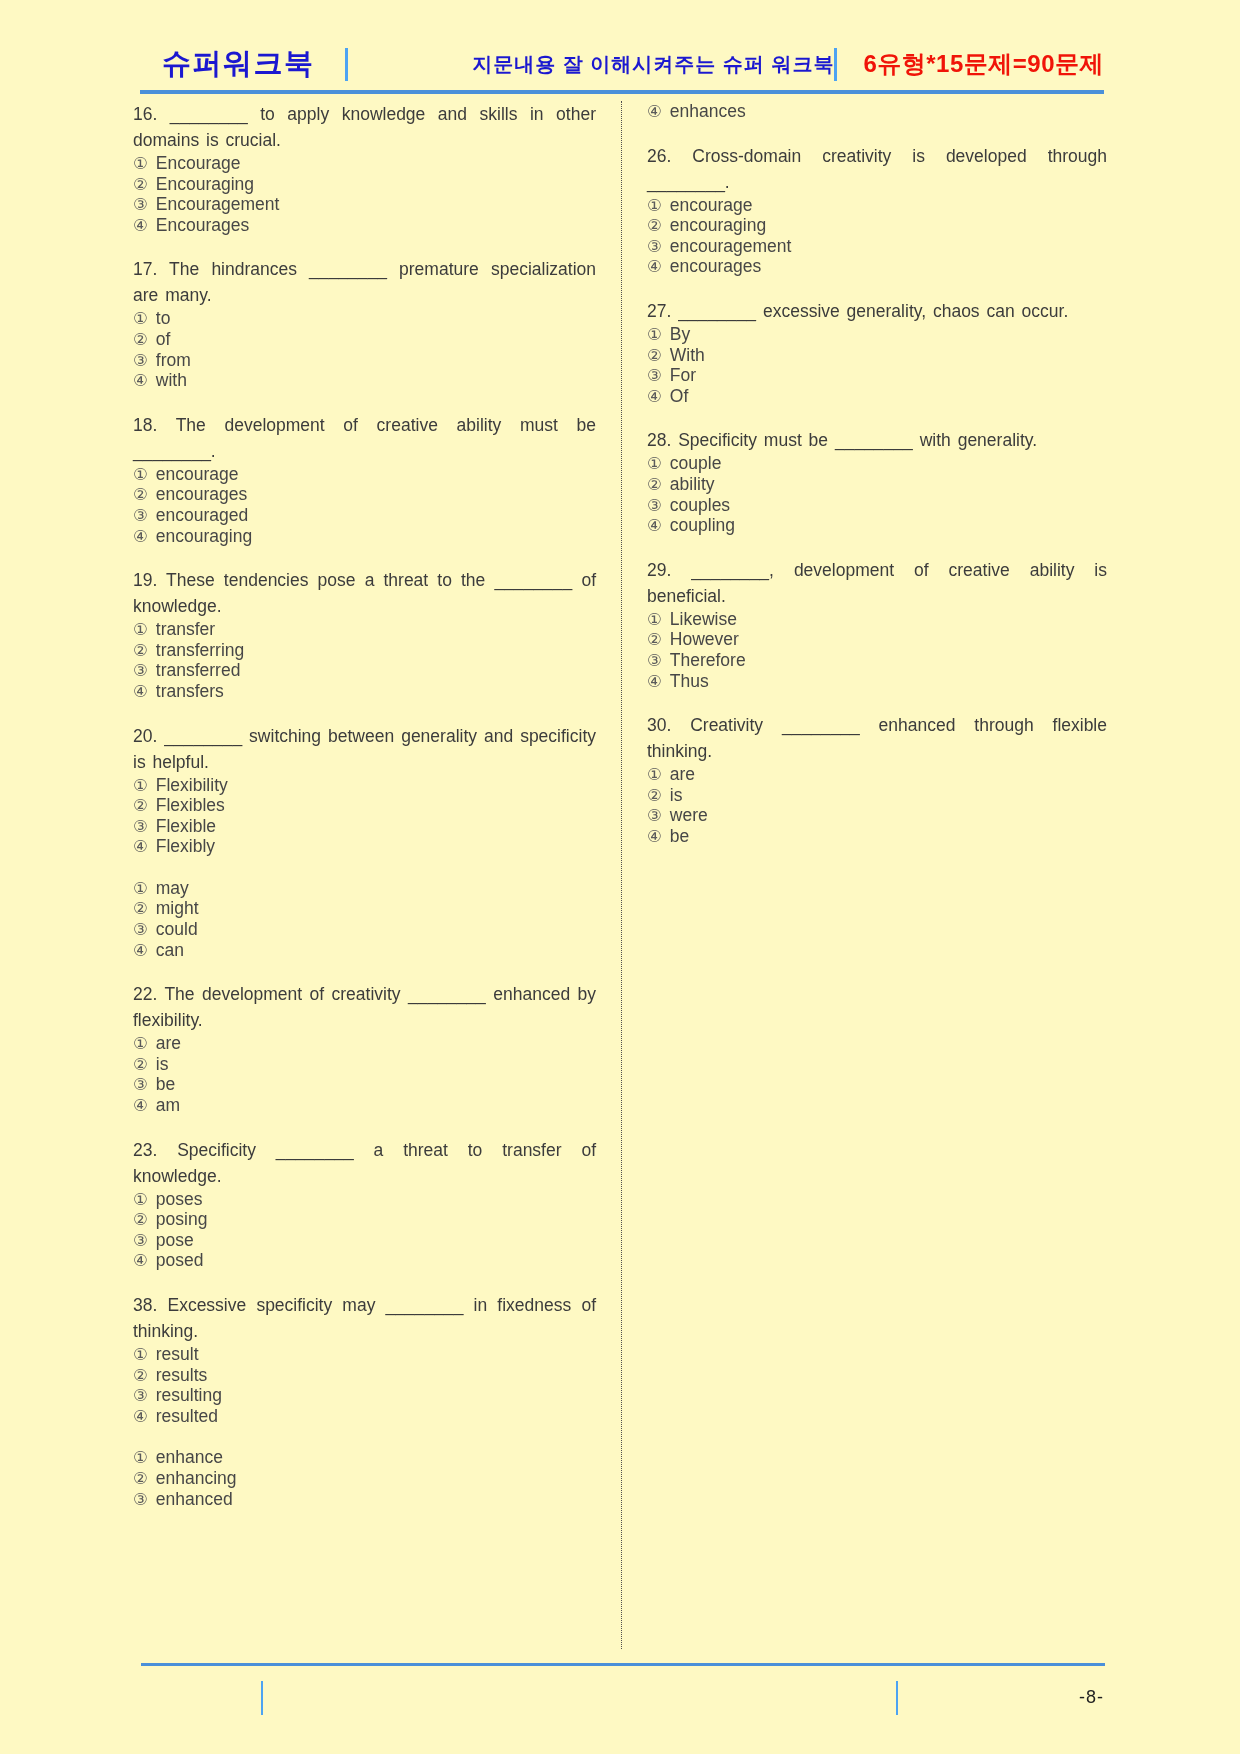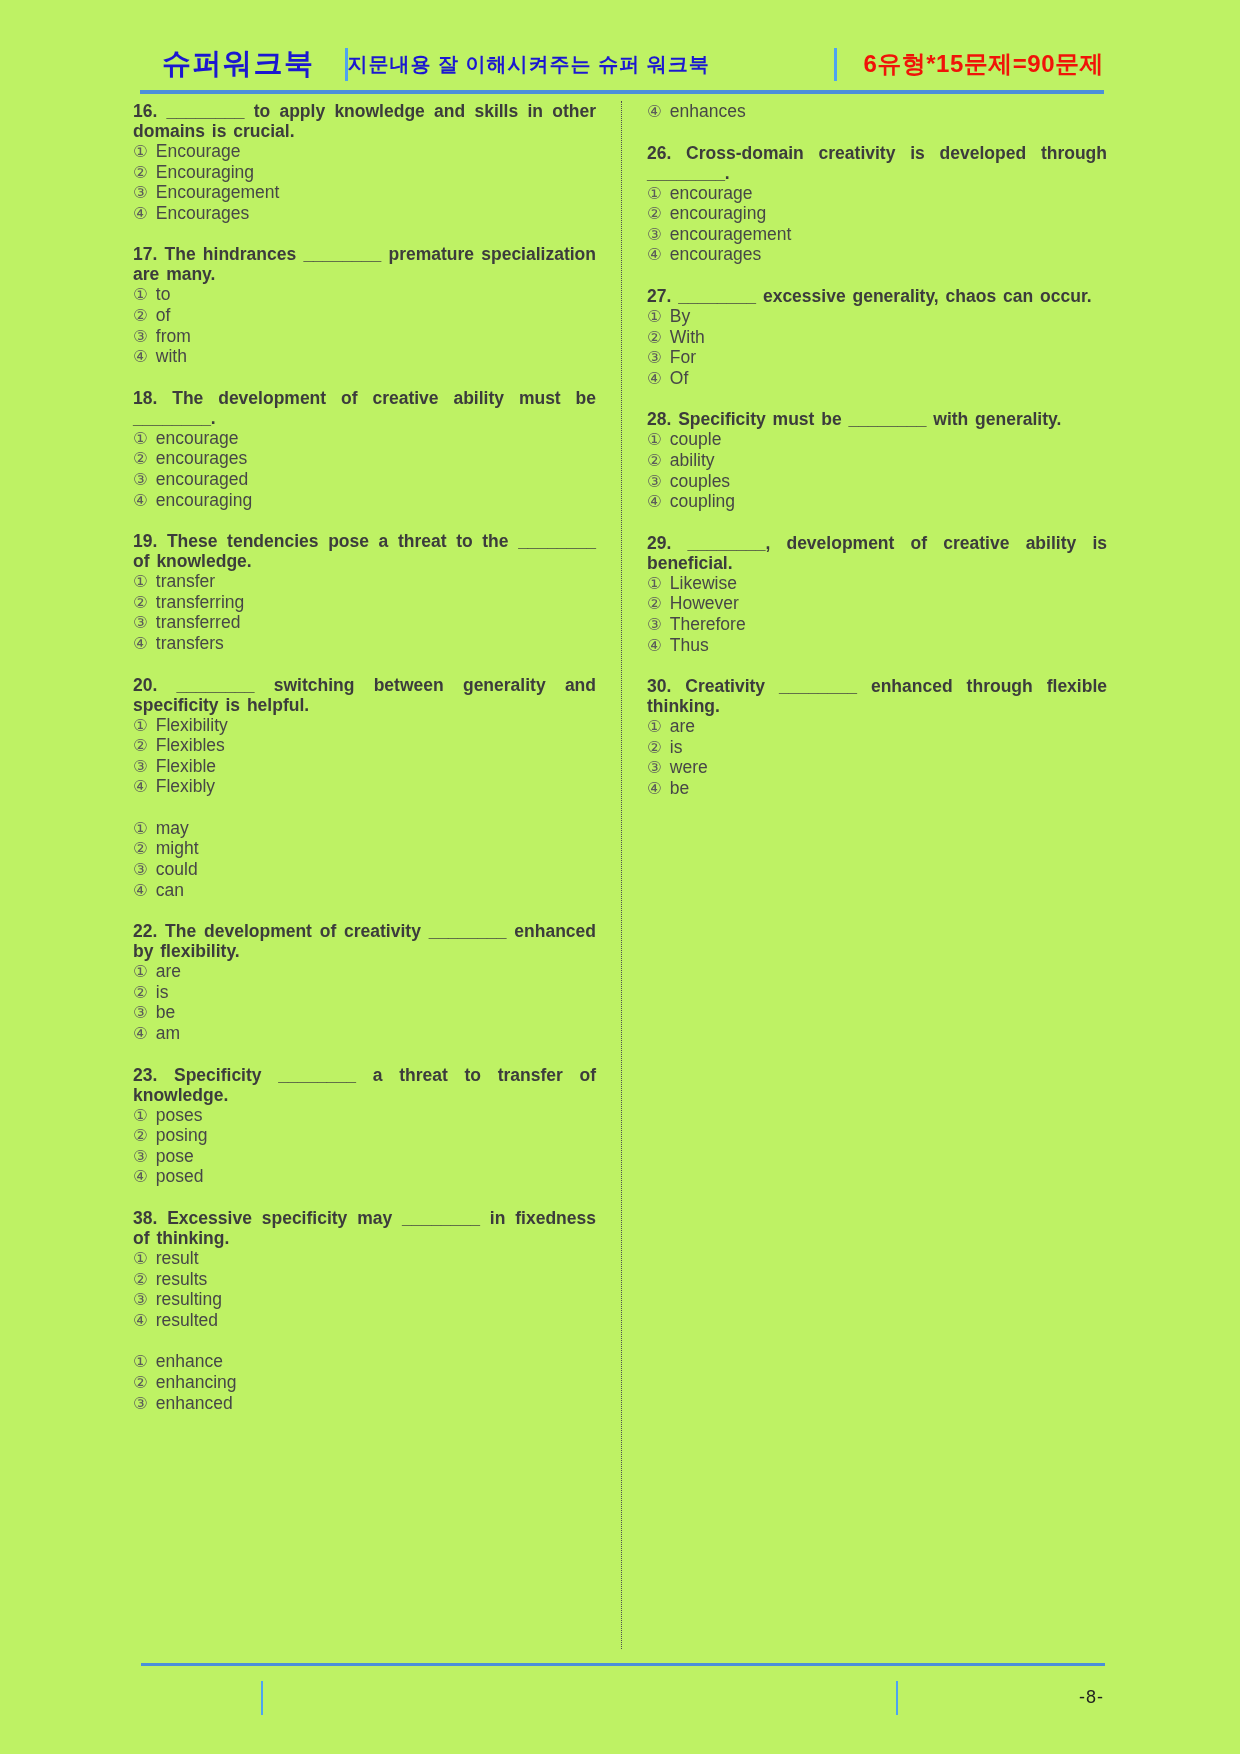--- a/index.html
+++ b/index.html
@@ -1,37 +1,37 @@
 <!DOCTYPE html>
 <html style="--brand-blue: #1b18d0; --rule-blue: #4a90d9; --bar-blue: #4da3f2; --badge-red: #f01408;"><head>
 <meta charset="utf-8">
 <style>
   html,body{margin:0;padding:0;background:#ffffff;}
   body{width:1240px;height:1754px;position:relative;font-family:"Liberation Sans","DejaVu Sans",sans-serif;}
-  .page{position:absolute;inset:0;background:#bef264;overflow:hidden;}
+  .page{position:absolute;inset:0;background:#fef9c3;overflow:hidden;}
 
   
   .header{position:absolute;top:46px;left:140px;right:136px;}
   .header-row{display:flex;align-items:center;height:36px;}
   .brand{color:var(--brand-blue);font-weight:bold;font-size:29px;letter-spacing:1.5px;padding-left:22px;white-space:nowrap;}
   .vbar{width:3px;height:33px;background:var(--bar-blue);flex:0 0 auto;}
   .vbar.v1{margin-left:30px;}
   .vbar.v2{margin-right:26px;}
-  .subtitle{flex:1;text-align:left;color:var(--brand-blue);font-weight:bold;font-size:20px;letter-spacing:1px;white-space:nowrap;}
+  .subtitle{flex:1;text-align:right;color:var(--brand-blue);font-weight:bold;font-size:20px;letter-spacing:1px;white-space:nowrap;}
   .badge{color:var(--badge-red);font-weight:800;font-size:24px;letter-spacing:0.5px;white-space:nowrap;}
   .header-rule{height:4px;background:var(--rule-blue);margin-top:8px;}
 
   
   .columns{position:absolute;top:101px;left:133px;right:133px;display:flex;align-items:stretch;}
   .col-left{width:463px;flex:0 0 auto;}
   .col-divider{flex:0 0 auto;border-left:1px dotted #4f4f4f;margin-left:25px;min-height:1548px;}
   .col-right{flex:1 1 auto;padding-left:25px;}
 
   .question{margin:0 0 21px 0;}
-  .stem{margin:0;text-align:justify;font-size:17.5px;line-height:20px;color:#3c3c3c;word-spacing:2px;font-weight:bold;}
+  .stem{margin:0;text-align:justify;font-size:17.5px;line-height:26px;color:#3c3c3c;word-spacing:2px;}
   .option{display:flex;align-items:baseline;font-size:17.5px;line-height:20.6px;color:#474747;}
   .option .marker{color:#5b5b5b;font-size:16.5px;margin-right:8px;flex:0 0 auto;}
   .option .opt-text{color:#474747;}
 
   
   .footer-rule{position:absolute;top:1663px;left:141px;right:135px;height:3px;background:var(--rule-blue);}
   .footer-bar{position:absolute;top:1681px;width:2px;height:34px;background:var(--bar-blue);}
   .footer-bar.b-left{left:261px;}
   .footer-bar.b-right{left:896px;}
   .page-number{position:absolute;top:1687px;right:136px;font-size:18px;color:#1f1f1f;letter-spacing:1px;}

